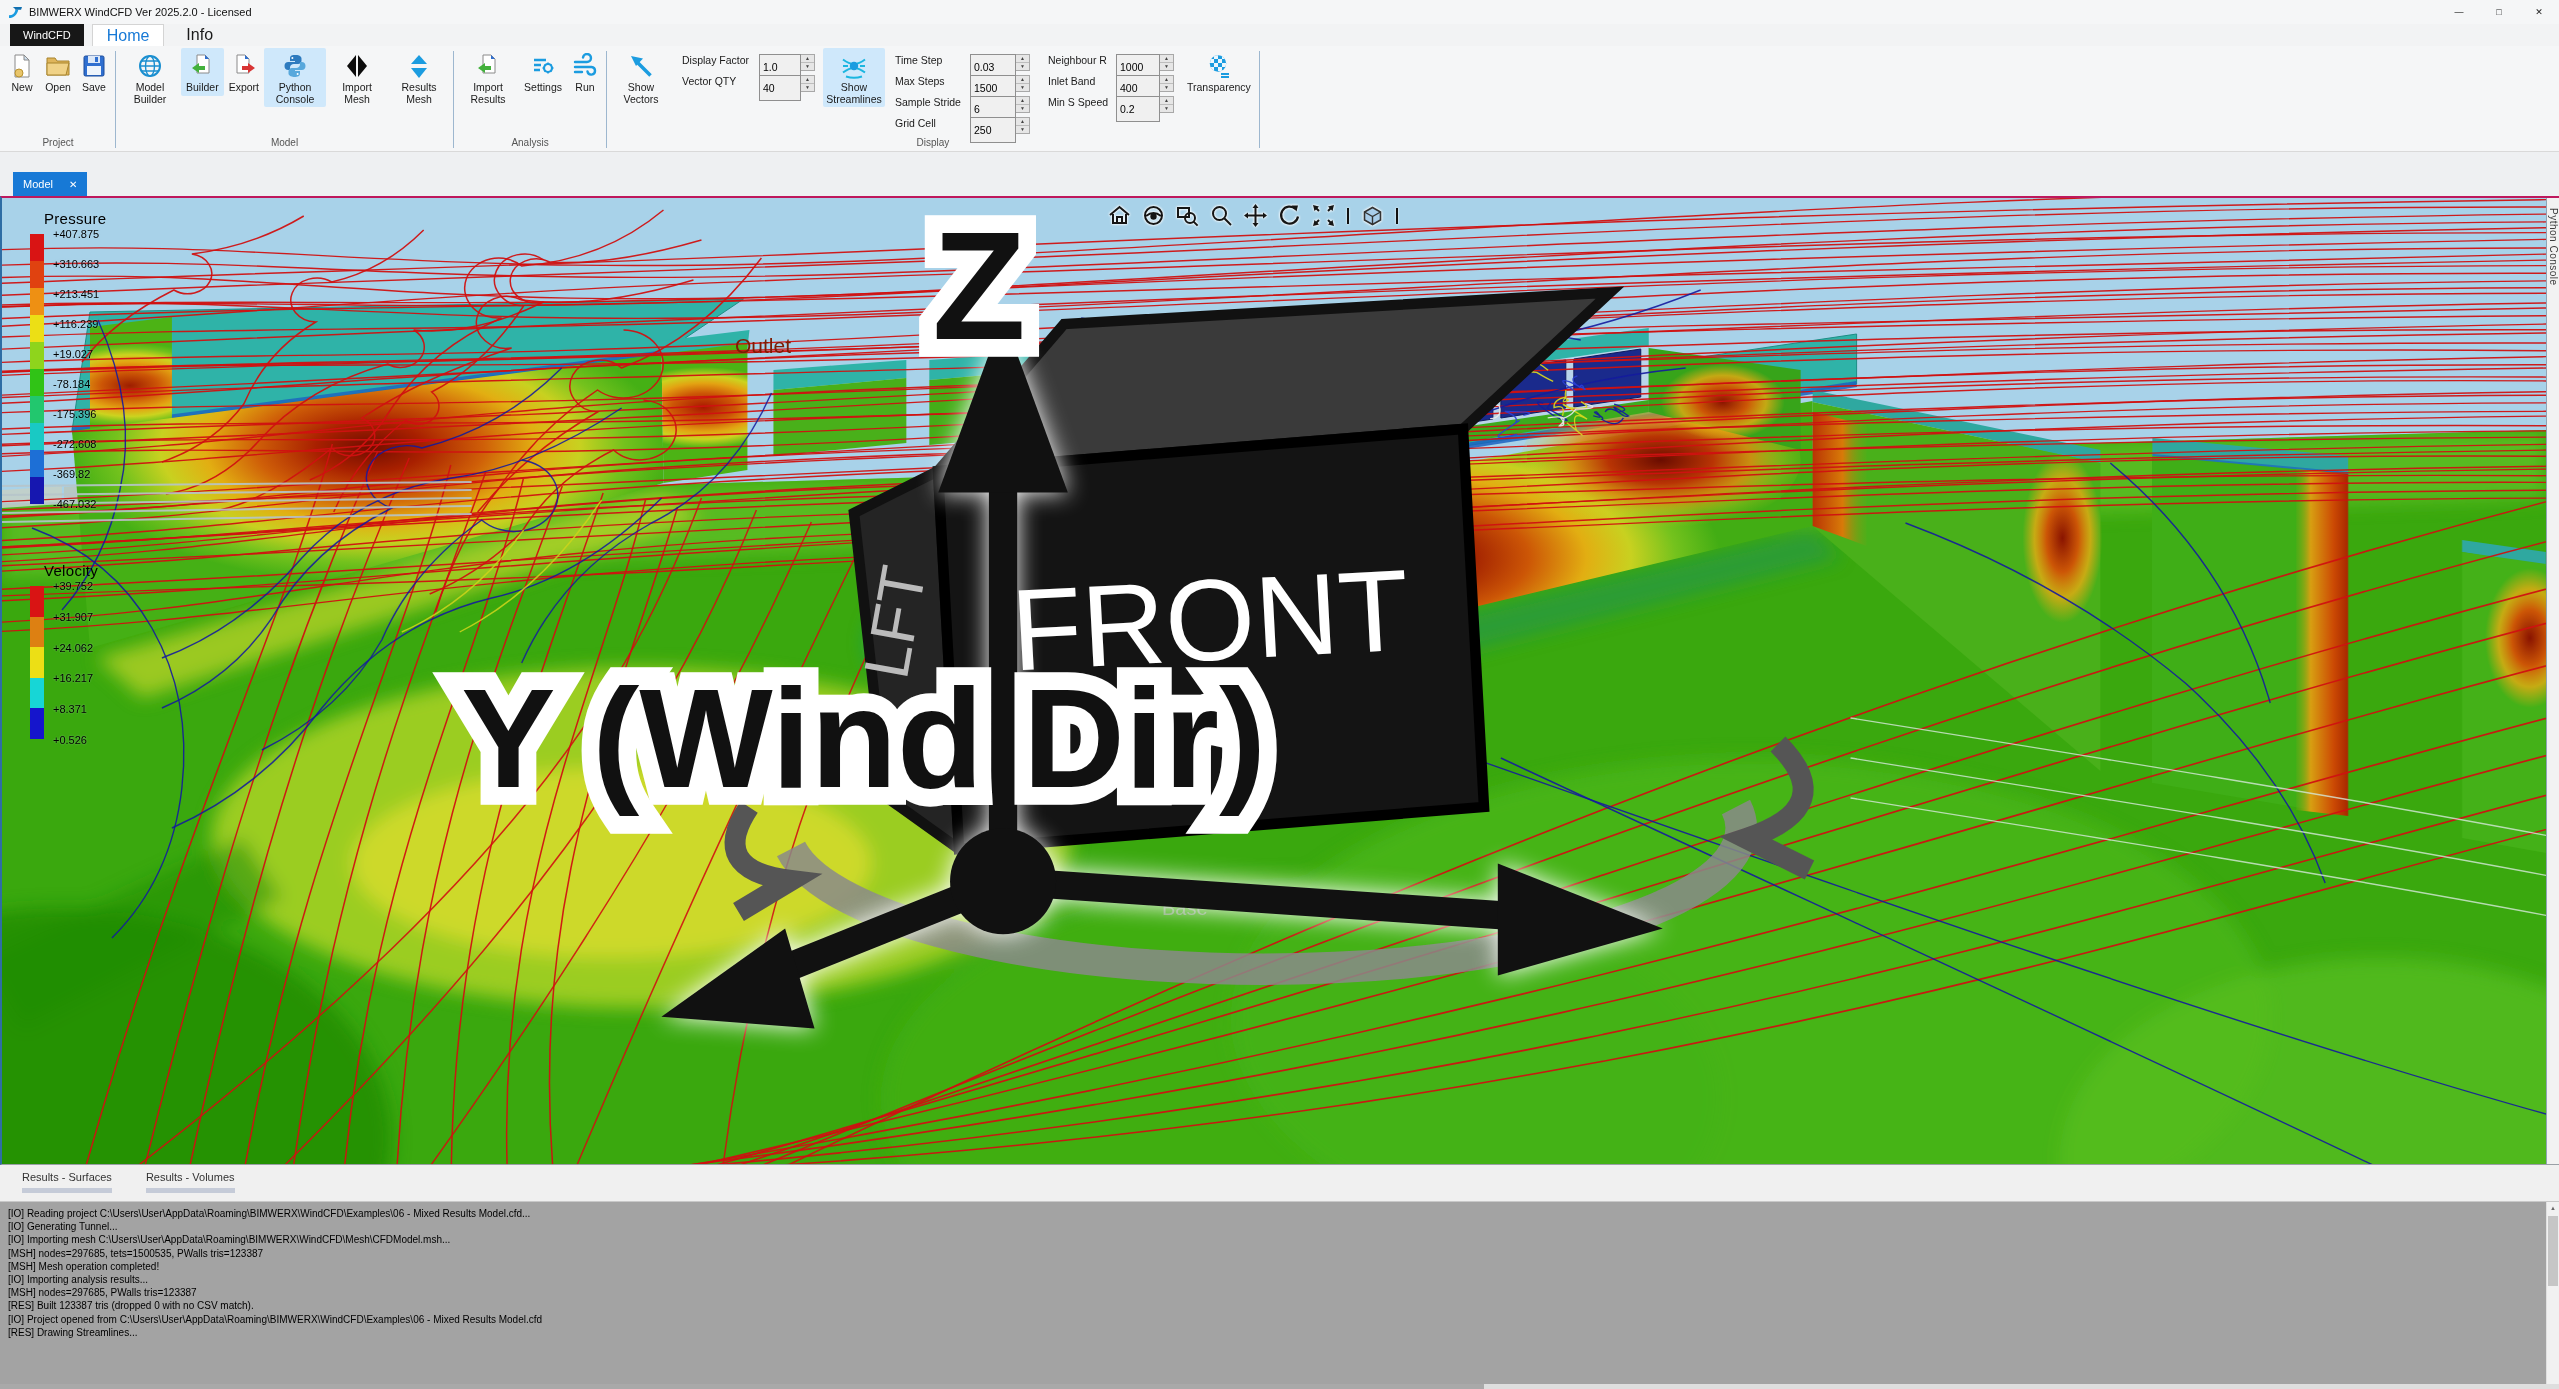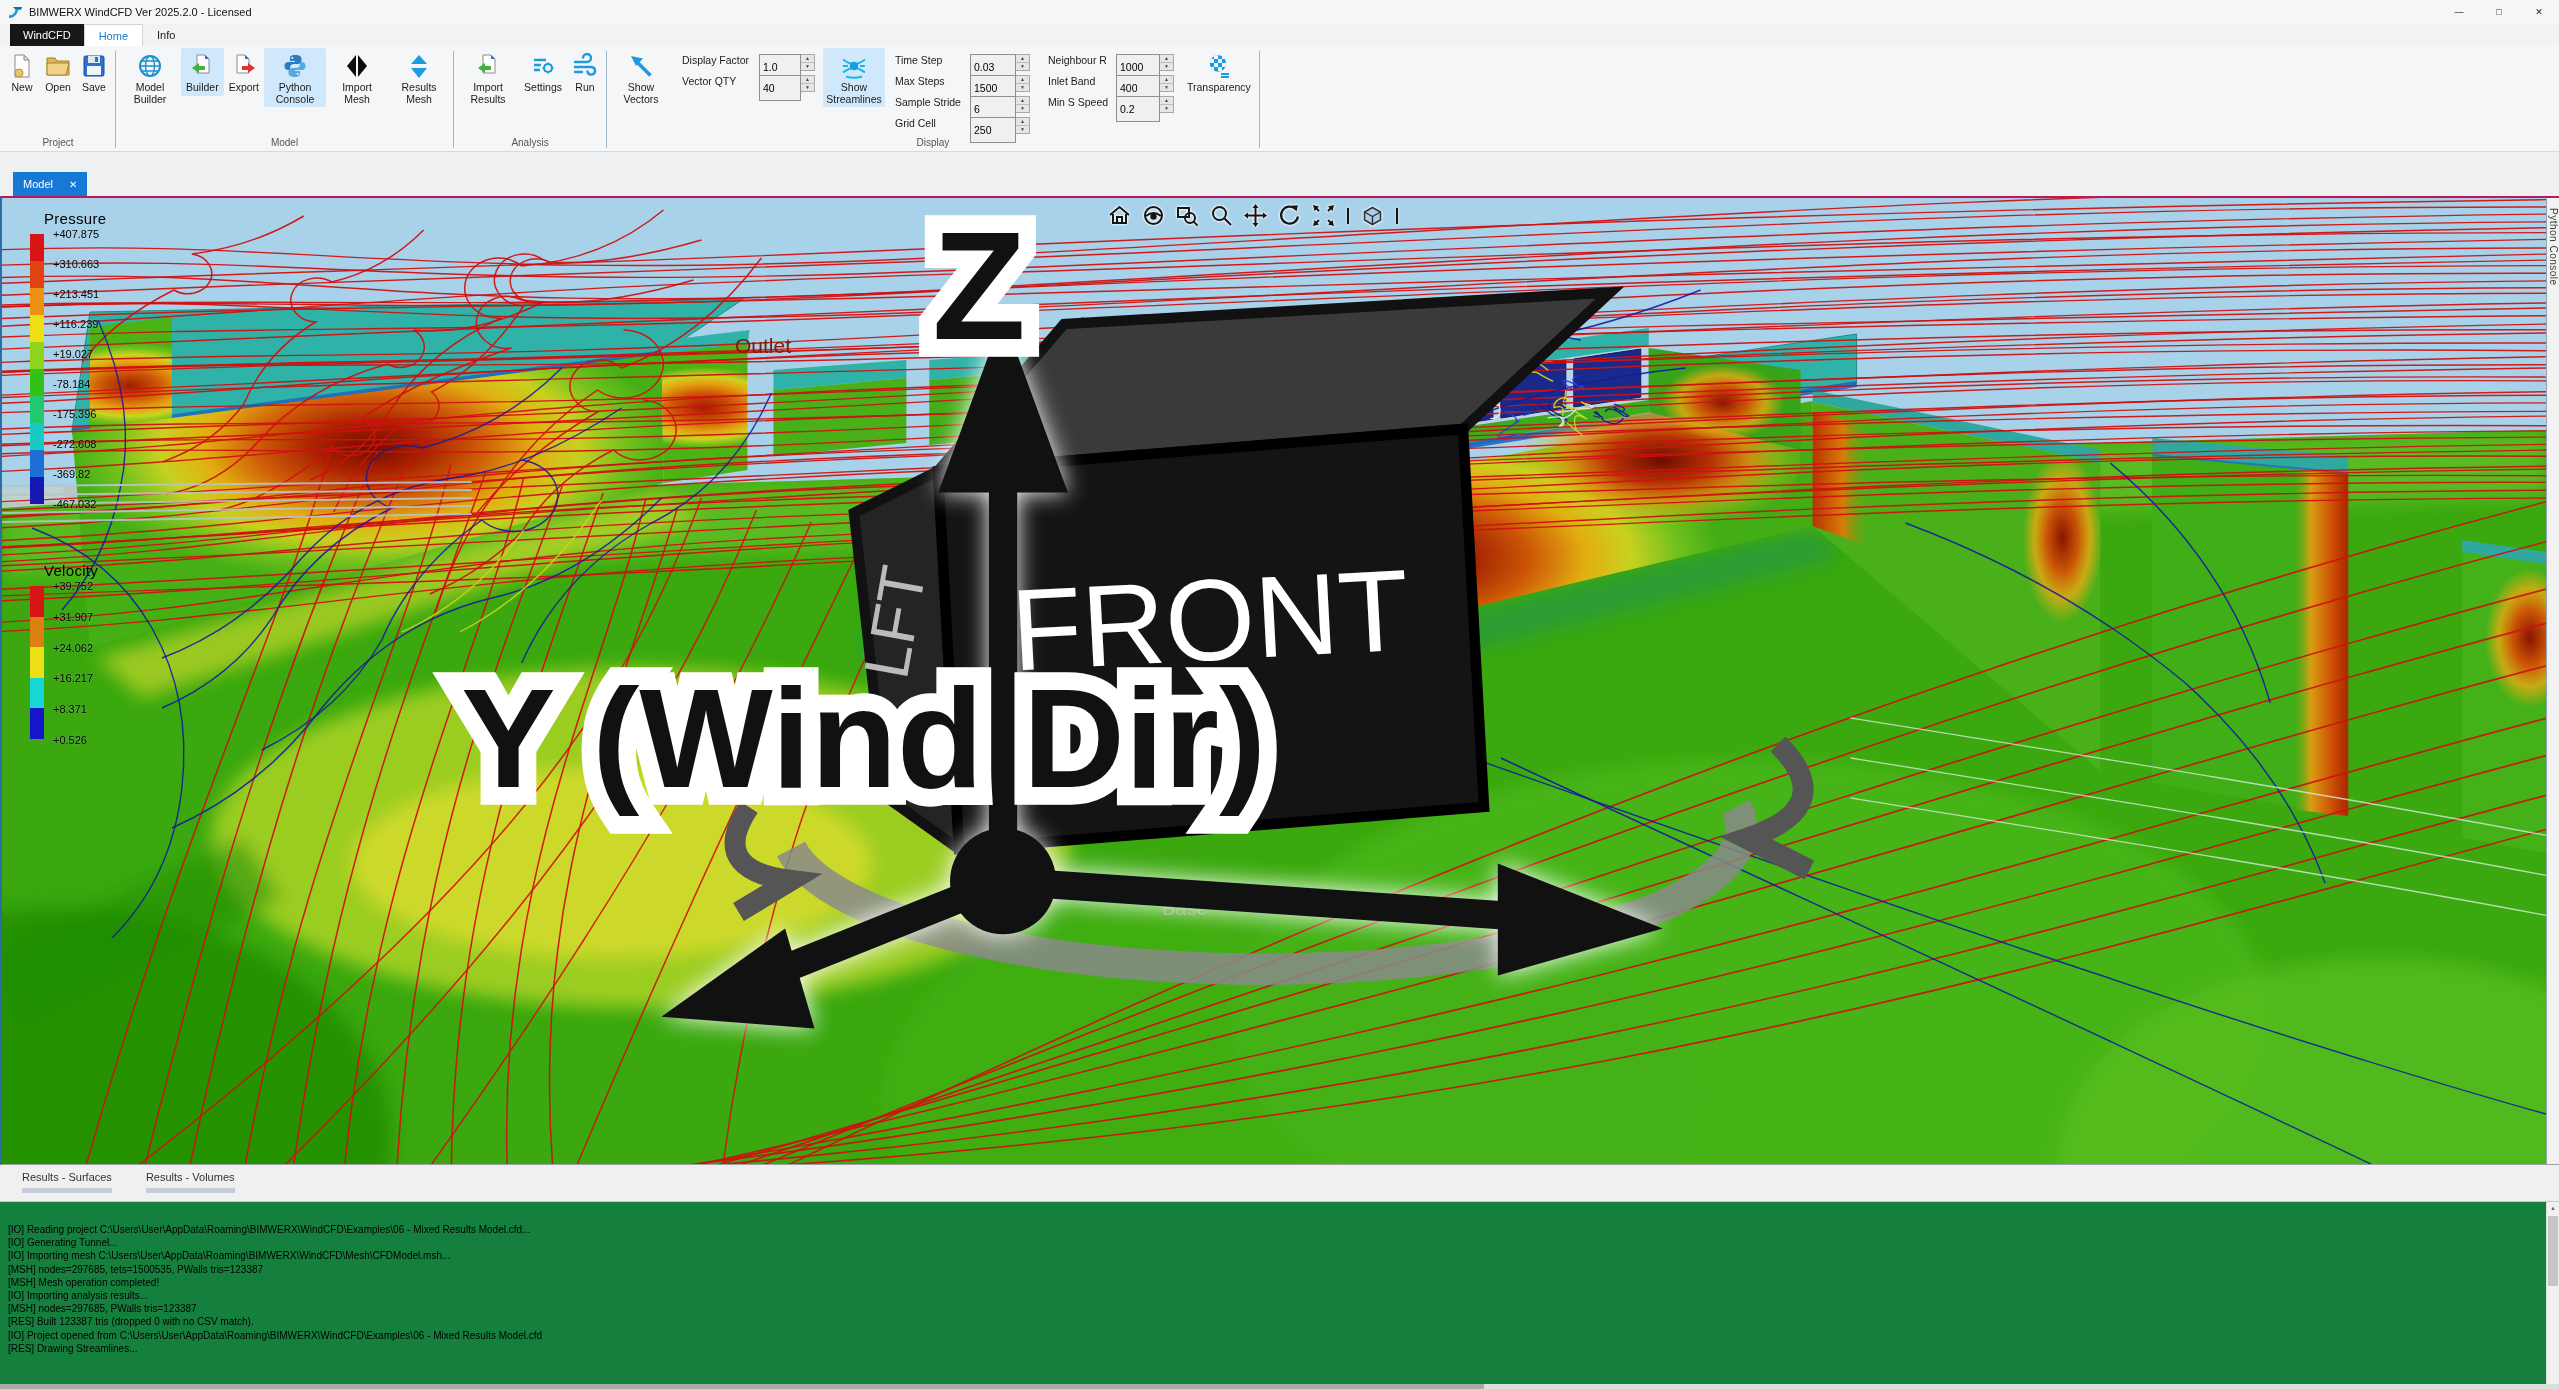--- a/index.html
+++ b/index.html
@@ -8,21 +8,21 @@
   
   .titlebar{height:24px;background:#f5f6f7;display:flex;align-items:center;position:relative}
   .app-icon{width:15px;height:13px;margin:0 6px 0 8px}
   .title-text{font-size:11px;color:#101010}
   .win-controls{position:absolute;right:0;top:0;display:flex;height:24px}
   .win-btn{width:40px;display:flex;align-items:center;justify-content:center;font-size:9px;color:#222}
 
   
   .tabrow{height:22px;background:#f2f3f4;display:flex;align-items:stretch;padding-left:10px}
   .apptab{background:#171717;color:#fff;font-size:11px;padding:0 13px;display:flex;align-items:center}
-  .rtab{font-size:11px;padding:0 14px;color:#1a1a1a;display:flex;align-items:center;margin-left:0}
+  .rtab{font-size:16px;padding:0 14px;color:#1a1a1a;display:flex;align-items:center;margin-left:8px}
   .rtab.active{background:#fff;color:#1779d6;border:1px solid #d4d4d4;border-bottom:none}
 
   
   .ribbon{height:106px;background:#f5f6f7;border-bottom:1px solid #d9d9d9;display:flex;align-items:stretch;padding:2px 4px 0}
   .rgroup{display:flex;flex-direction:column}
   .rgroup-content{flex:1;display:flex;align-items:flex-start}
   .rgroup-label{text-align:center;font-size:10px;color:#555;padding:0 4px 3px}
   .rsep{width:1px;background:#9db7cf;margin:3px 3px 3px 3px}
   .rbtn{display:flex;flex-direction:column;align-items:center;padding:5px 5px 2px;font-size:10.5px;line-height:11.5px;color:#1a1a1a;text-align:center;border-radius:2px;max-width:62px;cursor:default}
   .rbtn.on{background:#cfe8fb}
@@ -70,21 +70,21 @@
   .outlet-label{position:absolute;left:733px;top:136px;font-size:21px;color:#7c1c03;z-index:4}
   .base-label{position:absolute;left:1160px;top:699px;font-size:20px;color:#93ac8e;opacity:.85;z-index:4}
   .cube-widget{position:absolute;left:2393px;top:18px;z-index:6}
   .triad{position:absolute;left:24px;top:845px;z-index:6}
 
   
   .btabs{height:36px;background:#f0f0f0;display:flex;gap:26px;padding:6px 0 0 18px}
   .btab{display:flex;flex-direction:column;padding:0 4px}
   .btab .blabel{font-size:11px;color:#333}
   .btab .ind{height:5px;background:#c5cbd8;margin-top:5px}
-  .log{height:183px;background:#15803d;border-top:1px solid #c8c8c8;padding:21px 20px 0 8px;font-size:10px;line-height:13.2px;color:#000;position:relative;overflow:hidden}
+  .log{height:183px;background:#a3a3a3;border-top:1px solid #c8c8c8;padding:5px 20px 0 8px;font-size:10px;line-height:13.2px;color:#000;position:relative;overflow:hidden}
   .logline{white-space:nowrap}
   .vscroll{position:absolute;right:0;top:0;bottom:0;width:13px;background:#f1f1f1;border-left:1px solid #e0e0e0}
   .vscroll .thumb{position:absolute;top:14px;left:1px;width:10px;height:70px;background:#c6c6c6}
   .vscroll .arr{display:block;text-align:center;font-size:6px;color:#666;line-height:13px}
   .hscroll{height:5px;background:#dedede;position:relative}
   .hscroll .thumb{position:absolute;left:0;top:0;height:5px;width:58%;background:#a9a9a9}
 </style>
 </head>
 <body>
 

